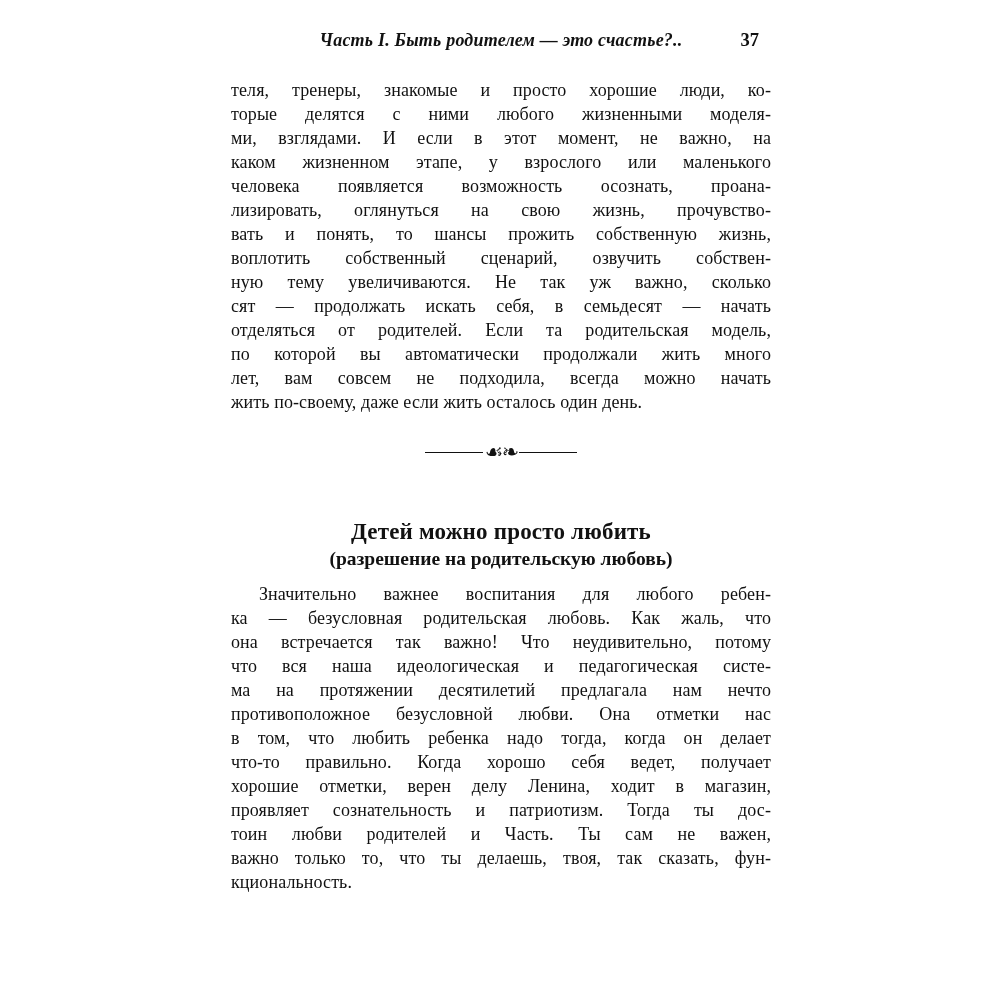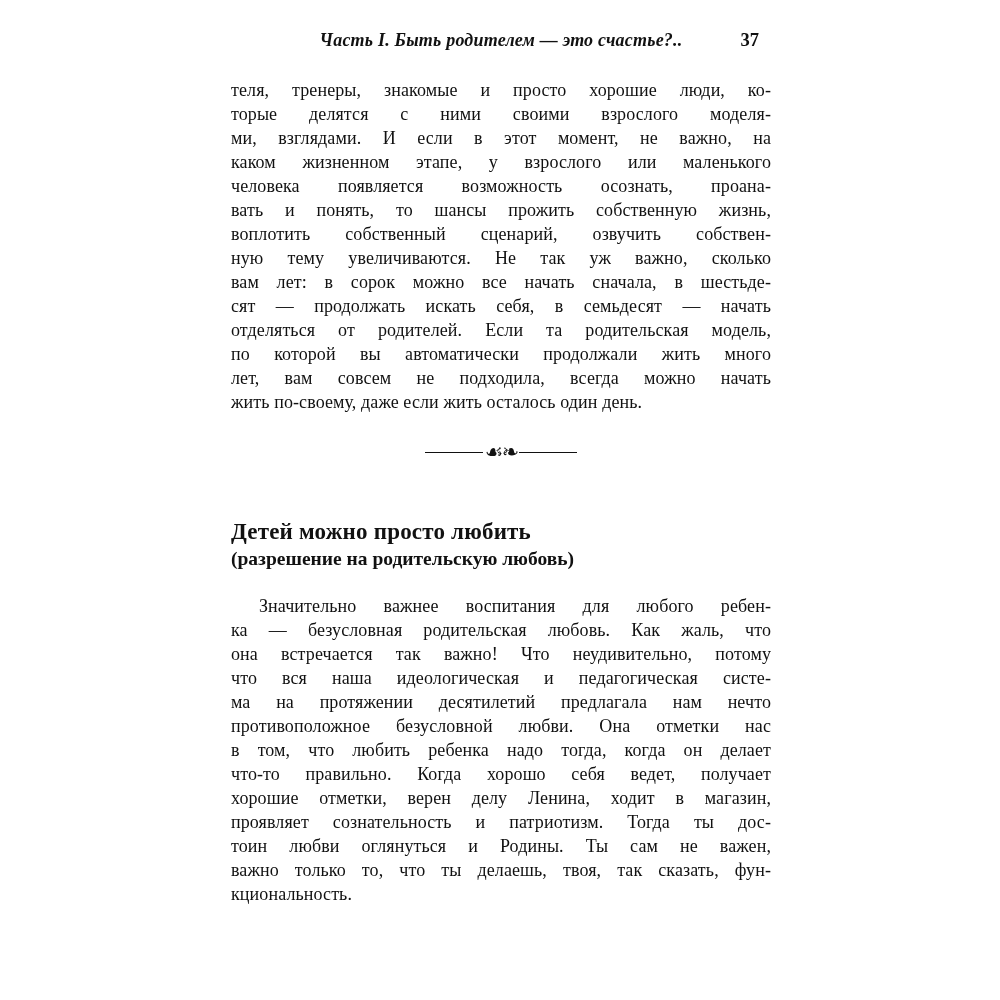--- a/index.html
+++ b/index.html
@@ -76,21 +76,22 @@
   .divider .fleuron {
     font-family: "DejaVu Sans", sans-serif;
     font-size: 21px;
     line-height: 1;
     padding: 0 2px;
     letter-spacing: -2px;
     color: #111;
   }
   .section-heading {
     margin-top: 52px;
-    margin-bottom: 22px;
+    margin-bottom: 10px;
+    text-align: center;
   }
   .section-heading .st-title {
     font-weight: bold;
     font-size: 23px;
     line-height: 29px;
     letter-spacing: 0.2px;
   }
   .section-heading .st-subtitle {
     font-weight: bold;
     font-size: 19.5px;
@@ -103,28 +104,28 @@
 <div class="page">
   <div class="text-column">
 
     <div class="running-header">
       <div class="rh-title">Часть I.  Быть родителем — это счастье?..</div>
       <div class="rh-pageno">37</div>
     </div>
 
     <div class="para">
         <div class="line">теля, тренеры, знакомые и просто хорошие люди, ко-</div>
-        <div class="line">торые делятся с ними своими взрослого моделя-</div>
+        <div class="line">торые делятся с ними любого жизненными моделя-</div>
         <div class="line">ми, взглядами. И если в этот момент, не важно, на</div>
         <div class="line">каком жизненном этапе, у взрослого или маленького</div>
         <div class="line">человека появляется возможность осознать, проана-</div>
+        <div class="line">лизировать, оглянуться на свою жизнь, прочувство-</div>
         <div class="line">вать и понять, то шансы прожить собственную жизнь,</div>
         <div class="line">воплотить собственный сценарий, озвучить собствен-</div>
         <div class="line">ную тему увеличиваются. Не так уж важно, сколько</div>
-        <div class="line">вам лет: в сорок можно все начать сначала, в шестьде-</div>
         <div class="line">сят — продолжать искать себя, в семьдесят — начать</div>
         <div class="line">отделяться от родителей. Если та родительская модель,</div>
         <div class="line">по которой вы автоматически продолжали жить много</div>
         <div class="line">лет, вам совсем не подходила, всегда можно начать</div>
         <div class="line last">жить по-своему, даже если жить осталось один день.</div>
       </div>
 
     <div class="divider">
       <span class="rule"></span>
       <span class="fleuron">☙❧</span>
@@ -140,19 +141,19 @@
         <div class="line">Значительно важнее воспитания для любого ребен-</div>
         <div class="line">ка — безусловная родительская любовь. Как жаль, что</div>
         <div class="line">она встречается так важно! Что неудивительно, потому</div>
         <div class="line">что вся наша идеологическая и педагогическая систе-</div>
         <div class="line">ма на протяжении десятилетий предлагала нам нечто</div>
         <div class="line">противоположное безусловной любви. Она отметки нас</div>
         <div class="line">в том, что любить ребенка надо тогда, когда он делает</div>
         <div class="line">что-то правильно. Когда хорошо себя ведет, получает</div>
         <div class="line">хорошие отметки, верен делу Ленина, ходит в магазин,</div>
         <div class="line">проявляет сознательность и патриотизм. Тогда ты дос-</div>
-        <div class="line">тоин любви оглянуться и Родины. Ты сам не важен,</div>
+        <div class="line">тоин любви родителей и Часть. Ты сам не важен,</div>
         <div class="line">важно только то, что ты делаешь, твоя, так сказать, фун-</div>
         <div class="line last">кциональность.</div>
       </div>
 
   </div>
 </div>
 
 </body></html>

